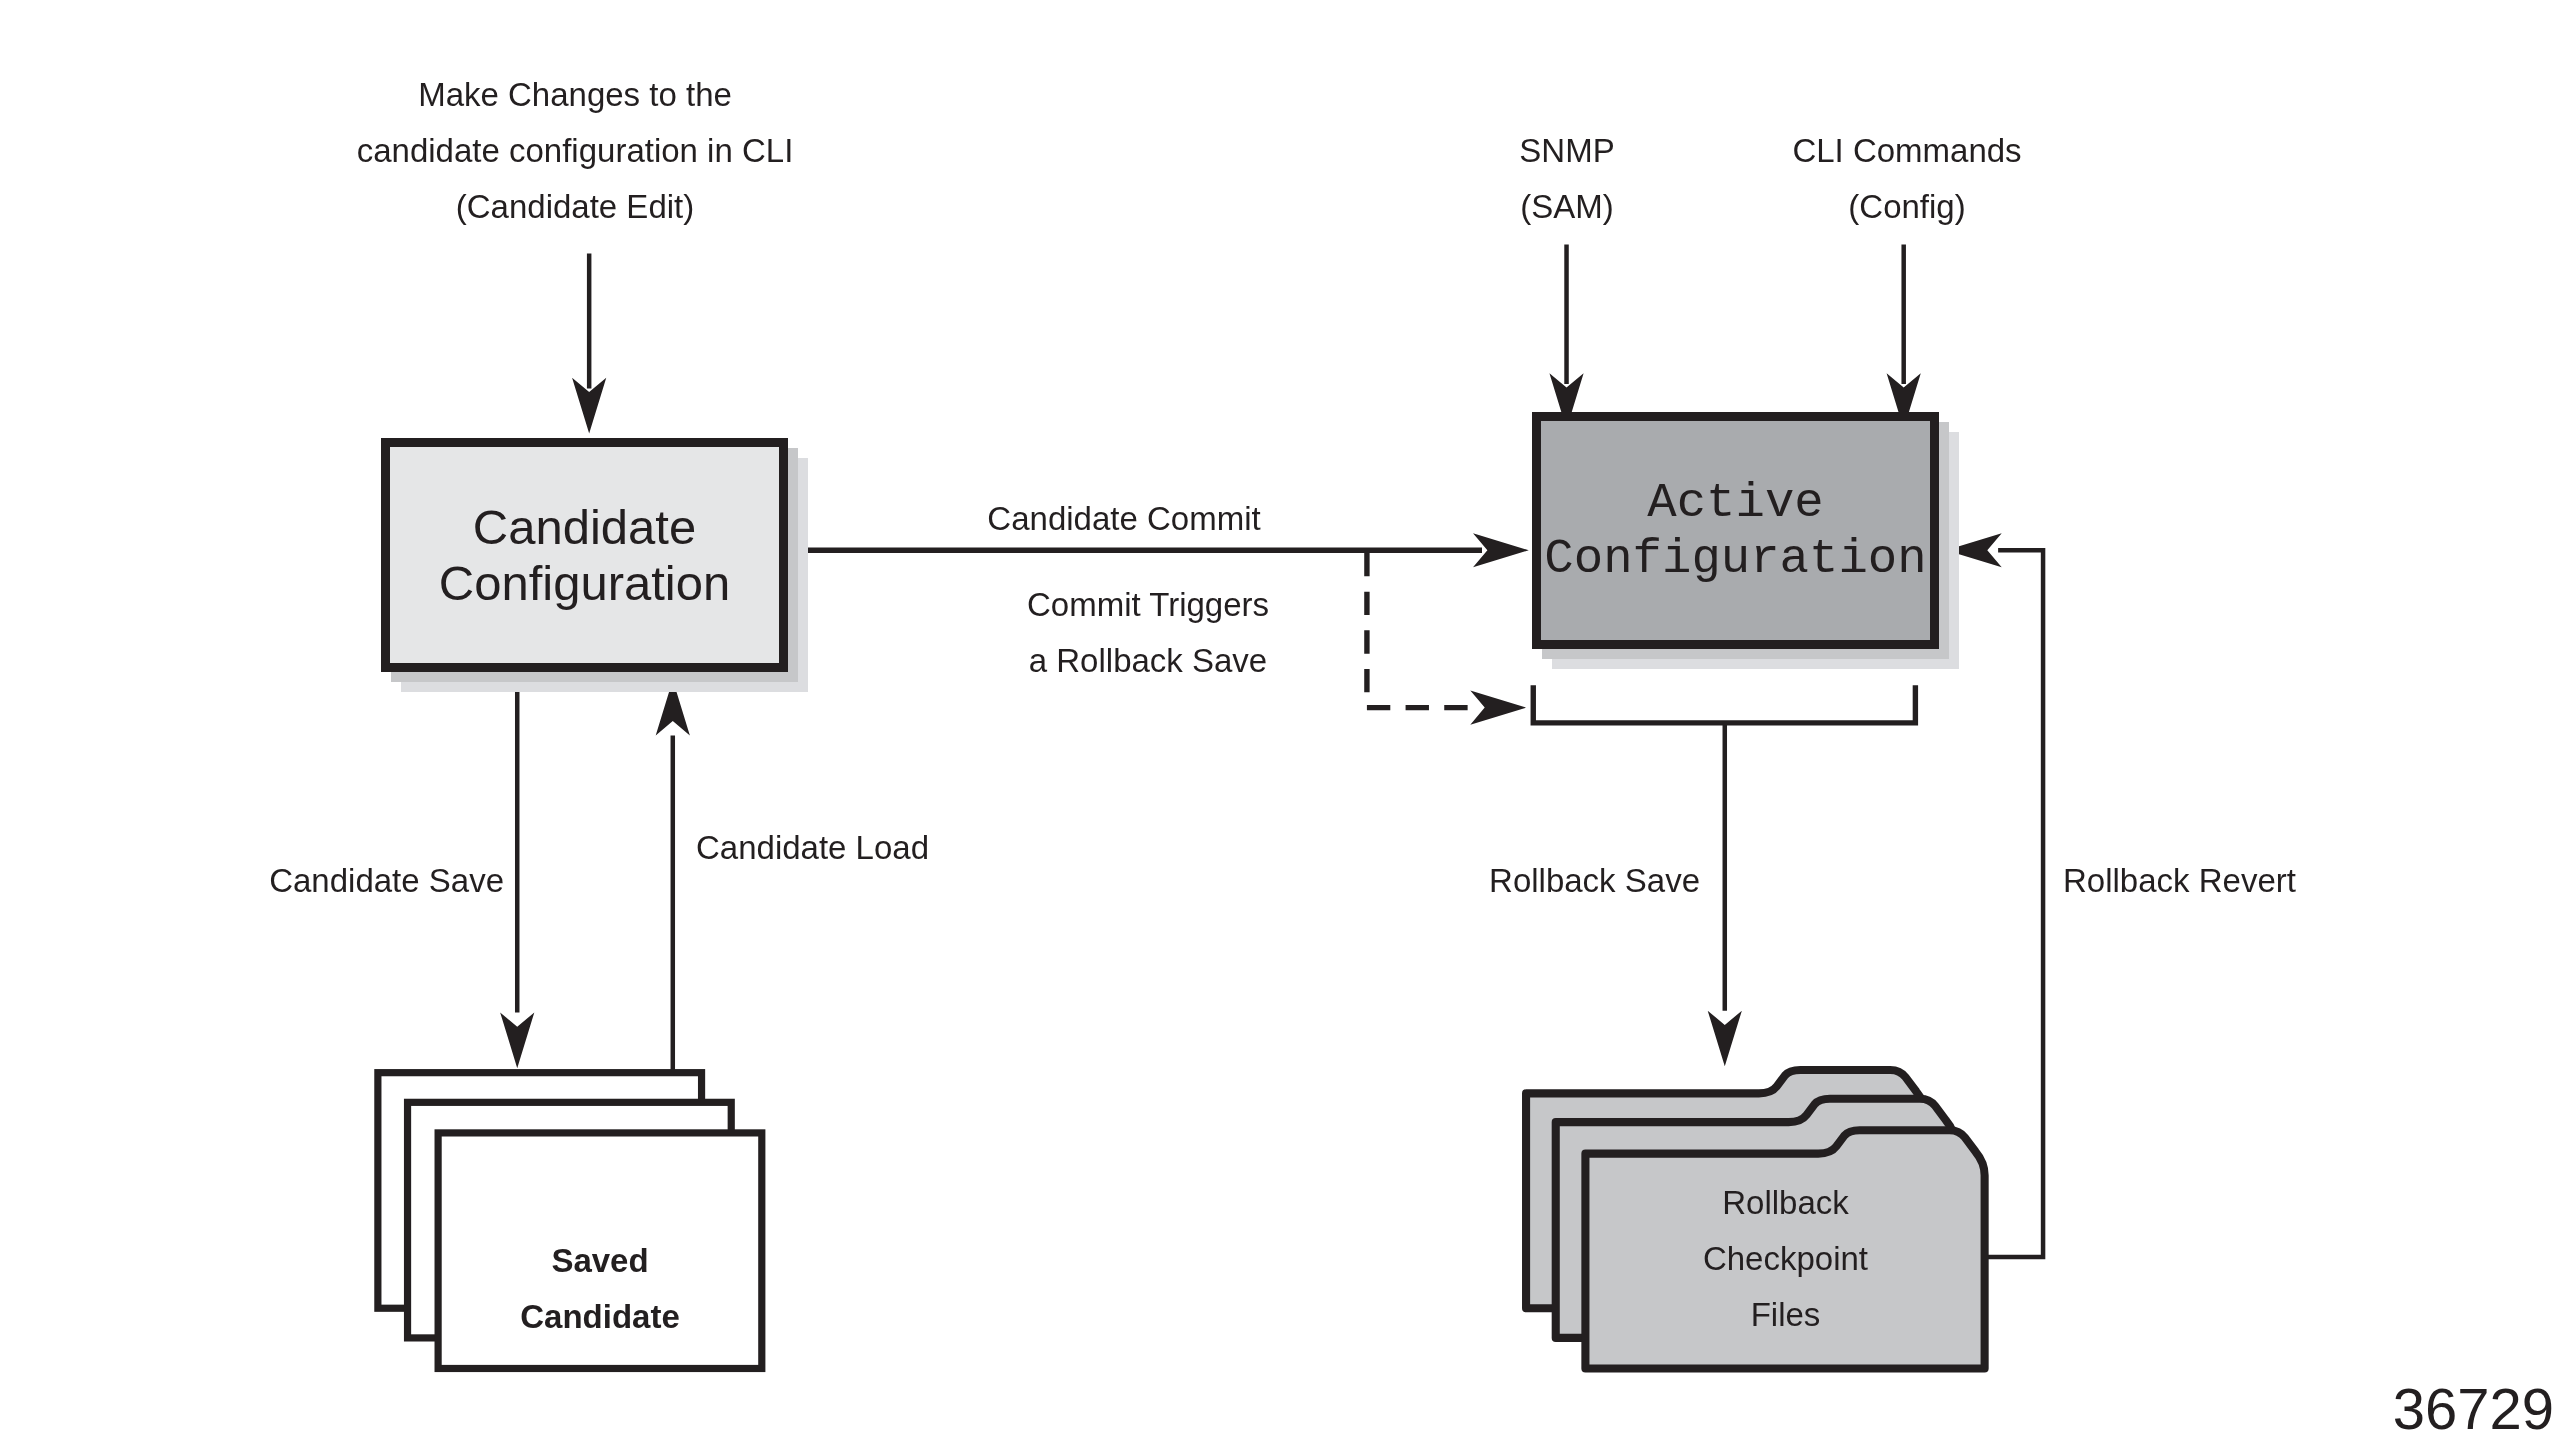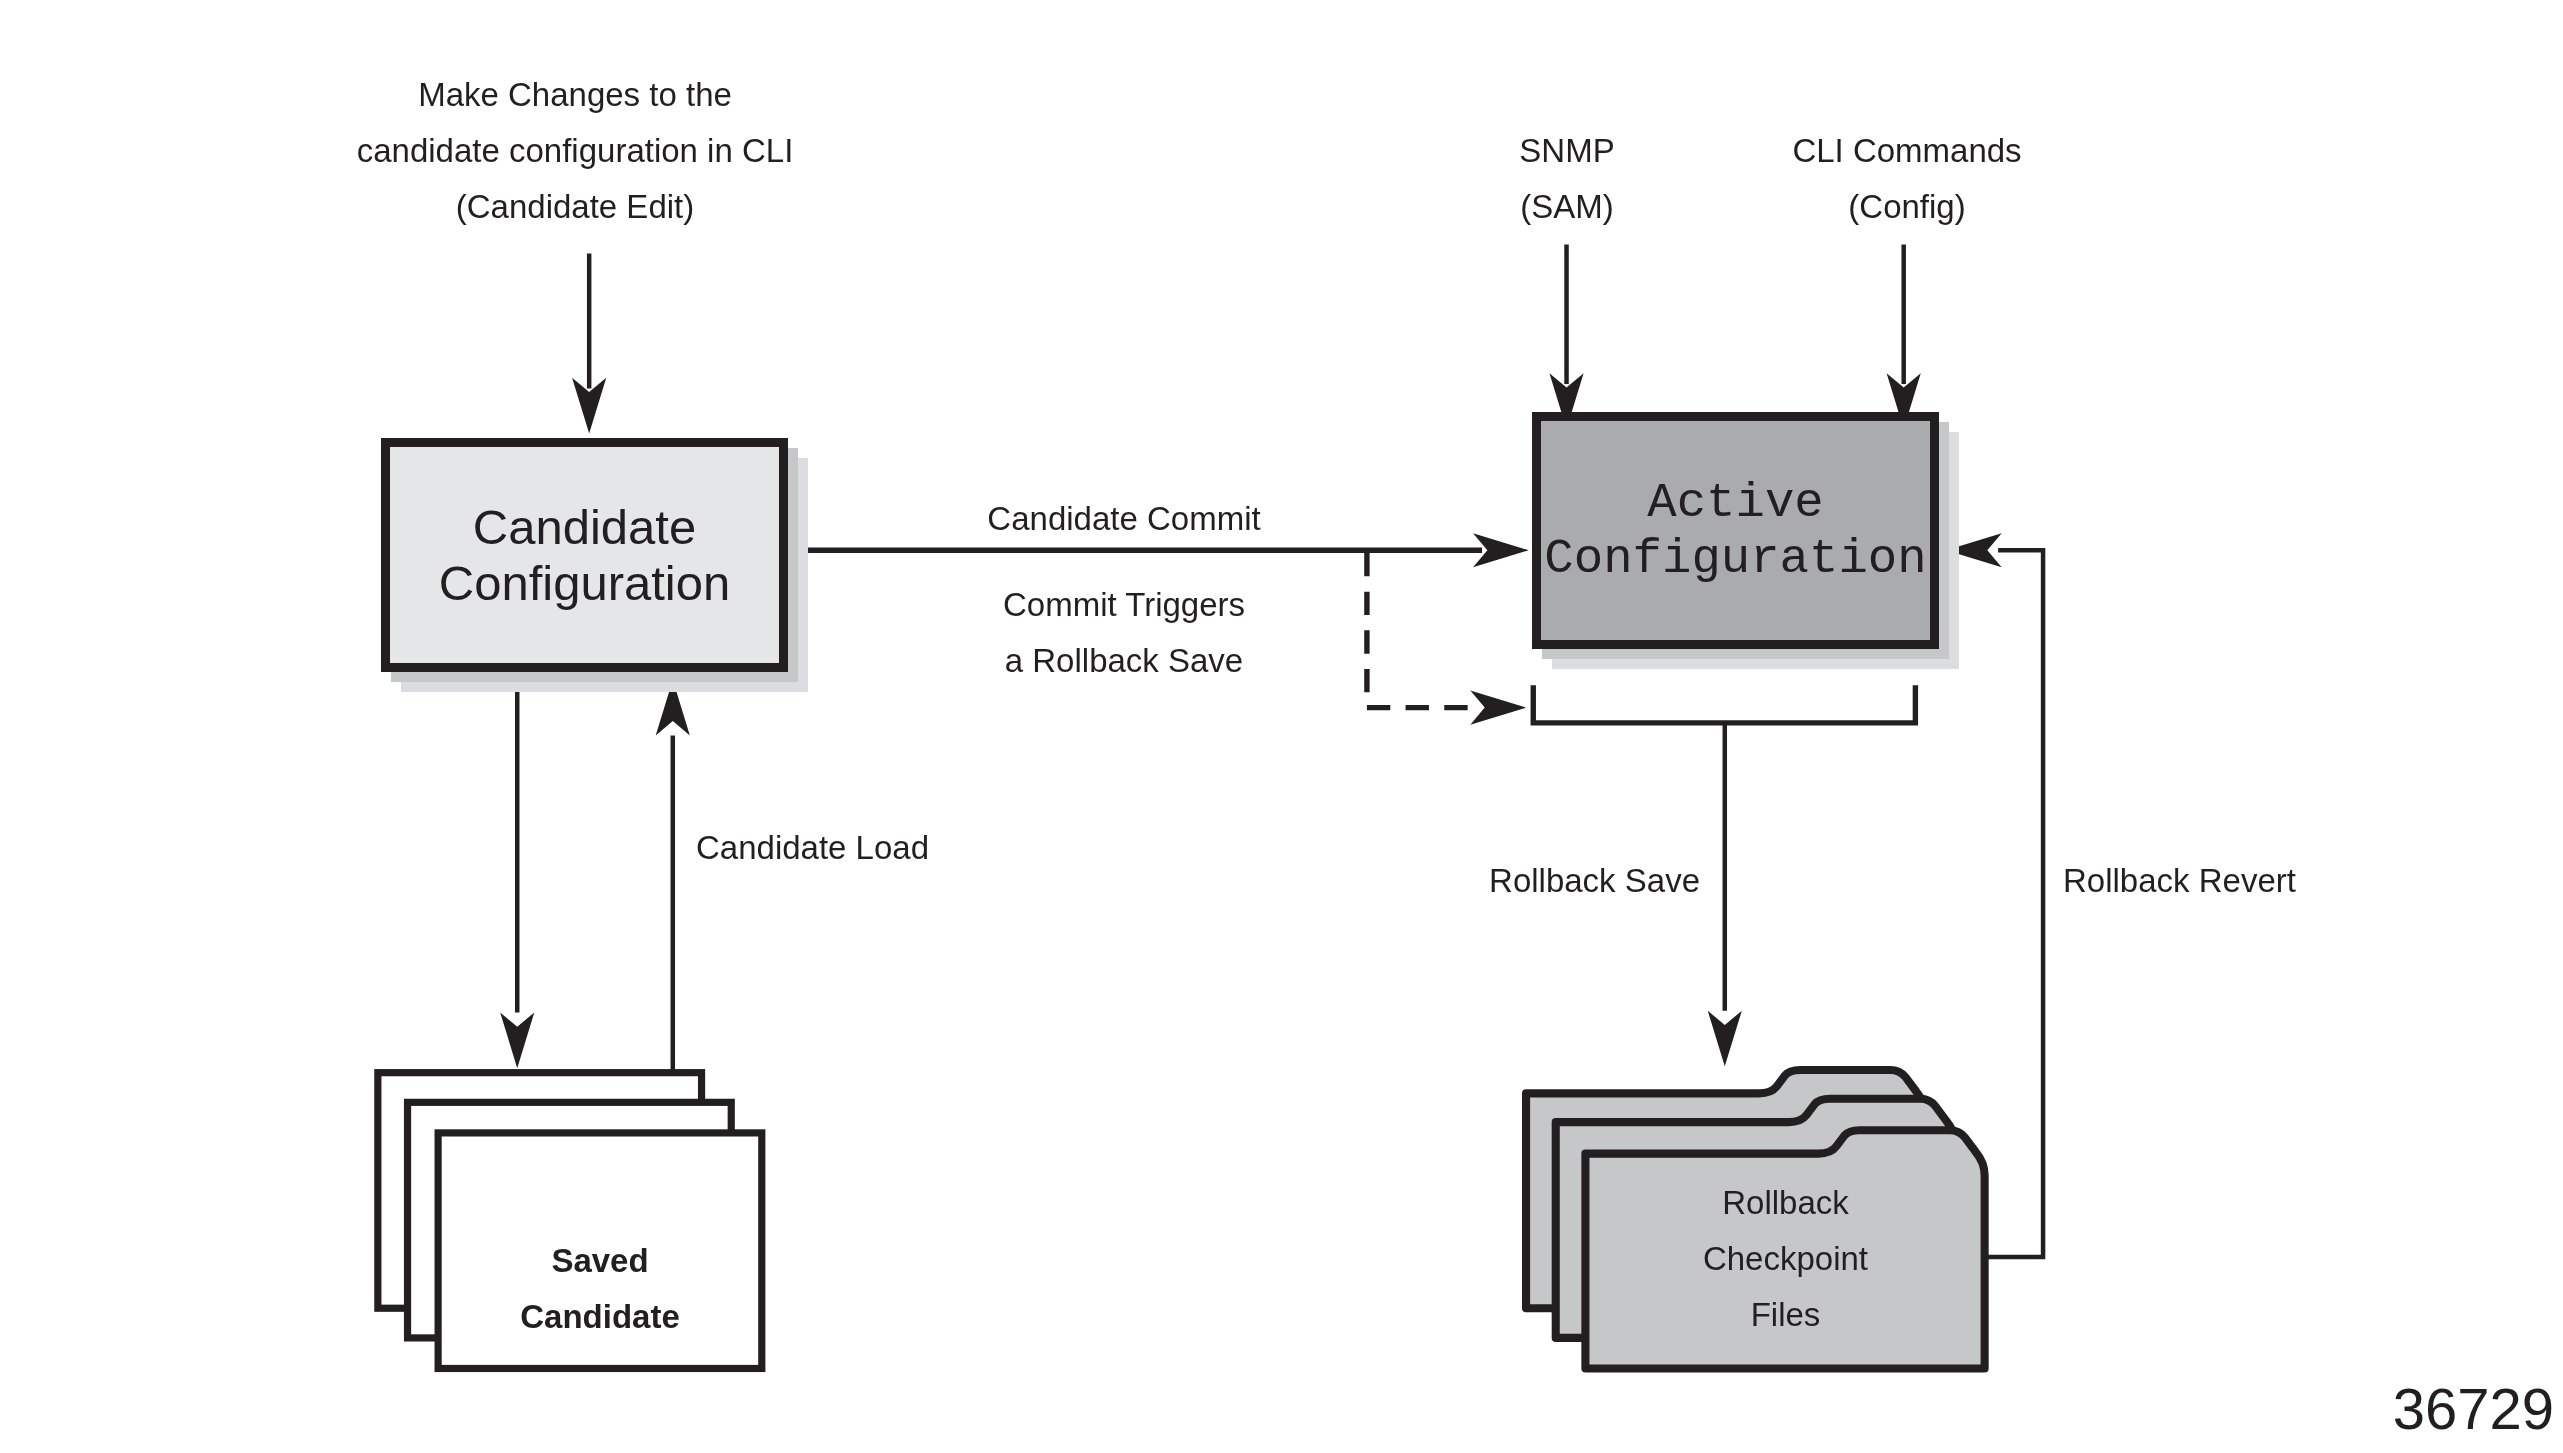--- a/index.html
+++ b/index.html
@@ -114,23 +114,24 @@
 (Candidate Edit)</div>
 
   <div class="lbl center" style="left:1412px;top:123px;width:310px;">SNMP
 (SAM)</div>
 
   <div class="lbl center" style="left:1682px;top:123px;width:450px;">CLI Commands
 (Config)</div>
 
   <div class="lbl center" style="left:854px;top:491px;width:540px;">Candidate Commit</div>
 
-  <div class="lbl center" style="left:854px;top:577px;width:540px;">Commit Triggers
+  <div class="lbl center" style="left:878px;top:577px;width:540px;">Commit Triggers
 a Rollback Save</div>
 
+  <div class="lbl right" style="left:54px;top:853px;width:450px;">Candidate Save</div>
 
   <div class="lbl left" style="left:696px;top:820px;width:540px;">Candidate Load</div>
 
   <div class="lbl left" style="left:2063px;top:853px;width:468px;">Rollback Revert</div>
 
   <div class="lbl right" style="left:1268px;top:853px;width:432px;">Rollback Save</div>
 
   <div class="node" id="node-candidate">
     <span class="txt">Candidate
 Configuration</span>

